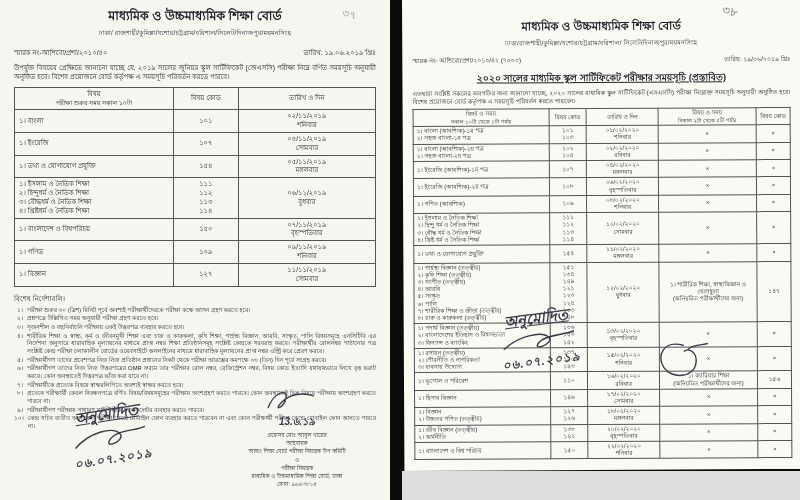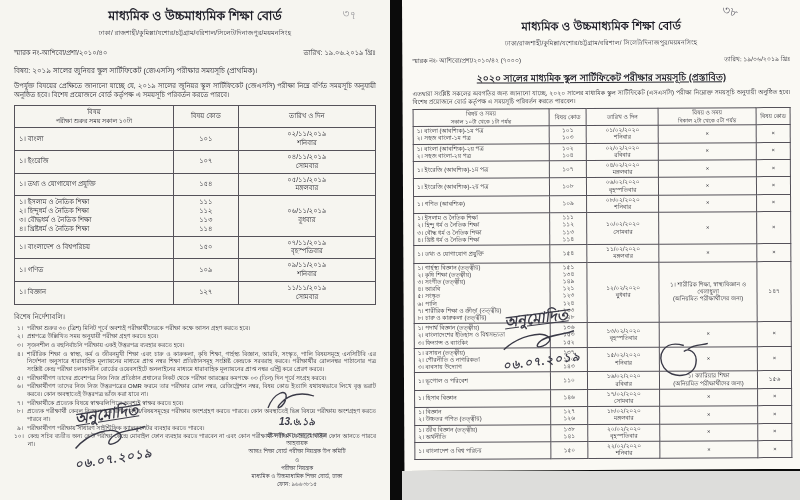--- a/index.html
+++ b/index.html
@@ -57,21 +57,20 @@
     <div class="pencil-mark lp hand" data-name="pencil-page-mark">৩৭</div>
 
     <h1 class="board" data-name="board-title">মাধ্যমিক ও উচ্চমাধ্যমিক শিক্ষা বোর্ড</h1>
     <div class="subtitle" data-name="board-subtitle">ঢাকা/ রাজশাহী/কুমিল্লা/যশোর/চট্টগ্রাম/বরিশাল/সিলেট/দিনাজপুর/ময়মনসিংহ</div>
 
     <div class="memo-row" data-name="memo-row">
       <span data-name="memo-number">স্মারক নং-আশিবো/প্রশা/২০১০/৪০</span>
       <span data-name="memo-date">তারিখ: ১৯.০৬.২০১৯ খ্রিঃ</span>
     </div>
 
-    <div class="subject-line" data-name="subject-line">বিষয়: ২০১৯ সালের জুনিয়র স্কুল সার্টিফিকেট (জেএসসি) পরীক্ষার সময়সূচি (প্রাথমিক)।</div>
     <p class="intro" data-name="intro-paragraph">উপর্যুক্ত বিষয়ের প্রেক্ষিতে জানানো যাচ্ছে যে, ২০১৯ সালের জুনিয়র স্কুল সার্টিফিকেট (জেএসসি) পরীক্ষা নিম্নে বর্ণিত সময়সূচি অনুযায়ী অনুষ্ঠিত হবে। বিশেষ প্রয়োজনে বোর্ড কর্তৃপক্ষ এ সময়সূচি পরিবর্তন করতে পারবে।</p>
 
     <table data-name="jsc-2019-schedule-table">
       <colgroup>
           <col style="width:44%">
           <col style="width:18%">
           <col style="width:38%">
         </colgroup>
       <thead>
         <tr data-name="table-header-row">

